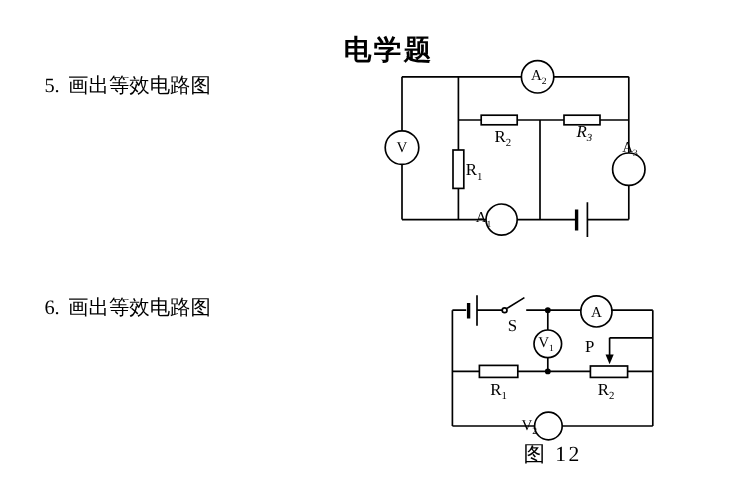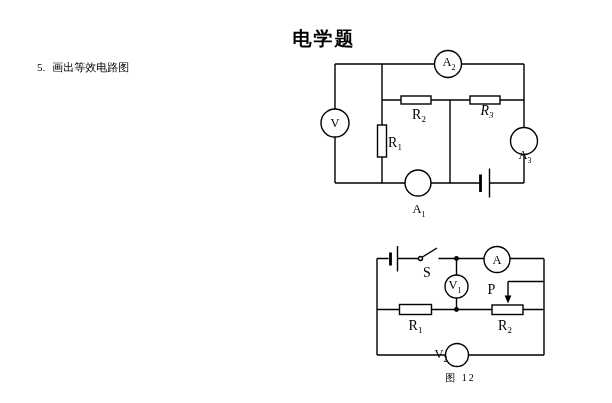--- a/index.html
+++ b/index.html
@@ -3,45 +3,48 @@
 <meta charset="utf-8">
 <style>
   html,body{margin:0;padding:0;background:#fff;}
   .page{
     position:relative;width:612px;height:403px;background:#fff;
     color:#000;font-family:"Liberation Serif",serif;overflow:hidden;
   }
   .title{
     position:absolute;top:26px;left:0;right:0;text-align:center;
     font-family:"Liberation Sans",sans-serif;font-weight:bold;
-    font-size:19px;letter-spacing:2px;padding-left:36px;
+    font-size:23px;letter-spacing:2px;padding-left:36px;
   }
-  .problem{position:absolute;left:37px;font-size:11px;white-space:nowrap;}
+  .problem{position:absolute;left:37px;font-size:17px;white-space:nowrap;}
   .problem .num{margin-right:7px;}
   .wires{position:absolute;left:0;top:0;}
   .lbl{
     position:absolute;transform:translate(-50%,-50%);
     font-size:14px;line-height:1;white-space:nowrap;
   }
   .lbl sub{font-size:9px;line-height:1;}
   .lbl.meter{font-size:12.5px;}
   .lbl.meter sub{font-size:8px;}
-  .caption{font-size:10px;letter-spacing:2px;}
+  .caption{font-size:18px;letter-spacing:2px;}
 </style>
 </head>
 <body>
 
 <div class="page">
 
   <div class="title">电学题</div>
 
   <div class="problem" style="top:60px;">
     <span class="num">5.</span><span>画出等效电路图</span>
   </div>
 
+  <div class="problem" style="top:245px;">
+    <span class="num">6.</span><span>画出等效电路图</span>
+  </div>
 
   <svg class="wires" width="612" height="403" viewBox="0 0 612 403">
 
     <g stroke="#000" stroke-width="1.4" fill="none">
       <path d="M335,64 H524 M335,64 V183 M524,64 V183 M335,183 H480.5 M489.5,183 H524"></path>
       <path d="M382,64 V183"></path>
       <path d="M382,100 H524"></path>
       <path d="M450,100 V183"></path>
 
       <line x1="480.5" y1="174.5" x2="480.5" y2="192" stroke-width="2.8"></line>
@@ -81,24 +84,24 @@
       <circle cx="457" cy="355" r="11.5" fill="#fff"></circle>
     </g>
   </svg>
 
   <div class="lbl meter" style="left:335px;top:123px;">
     <span>V</span>
   </div>
   <div class="lbl meter" style="left:449px;top:64px;">
     <span>A</span><sub>2</sub>
   </div>
-  <div class="lbl meter" style="left:525px;top:157px;">
+  <div class="lbl meter" style="left:525px;top:124px;">
     <span>A</span><sub>3</sub>
   </div>
-  <div class="lbl meter" style="left:419px;top:183px;margin-top:28px;">
+  <div class="lbl meter" style="left:403px;top:183px;">
     <span>A</span><sub>1</sub>
   </div>
   <div class="lbl" style="left:395px;top:144px;">
     <span>R</span><sub>1</sub>
   </div>
   <div class="lbl" style="left:419px;top:115.5px;">
     <span>R</span><sub>2</sub>
   </div>
   <div class="lbl" style="left:487px;top:112px;font-style:italic;">
     <span>R</span><sub>3</sub>

